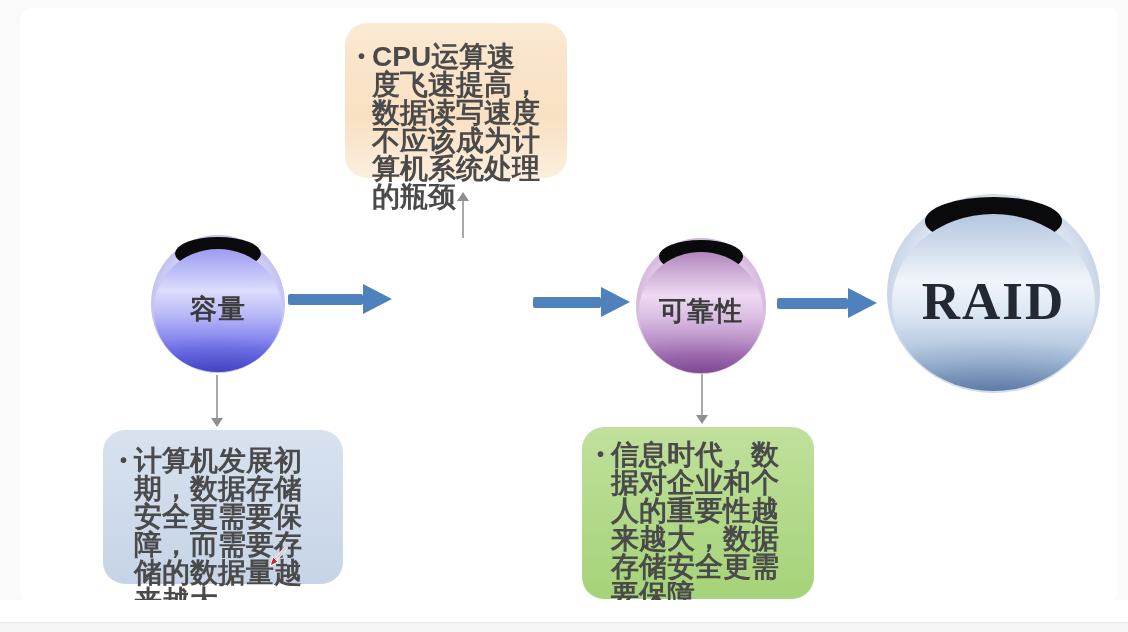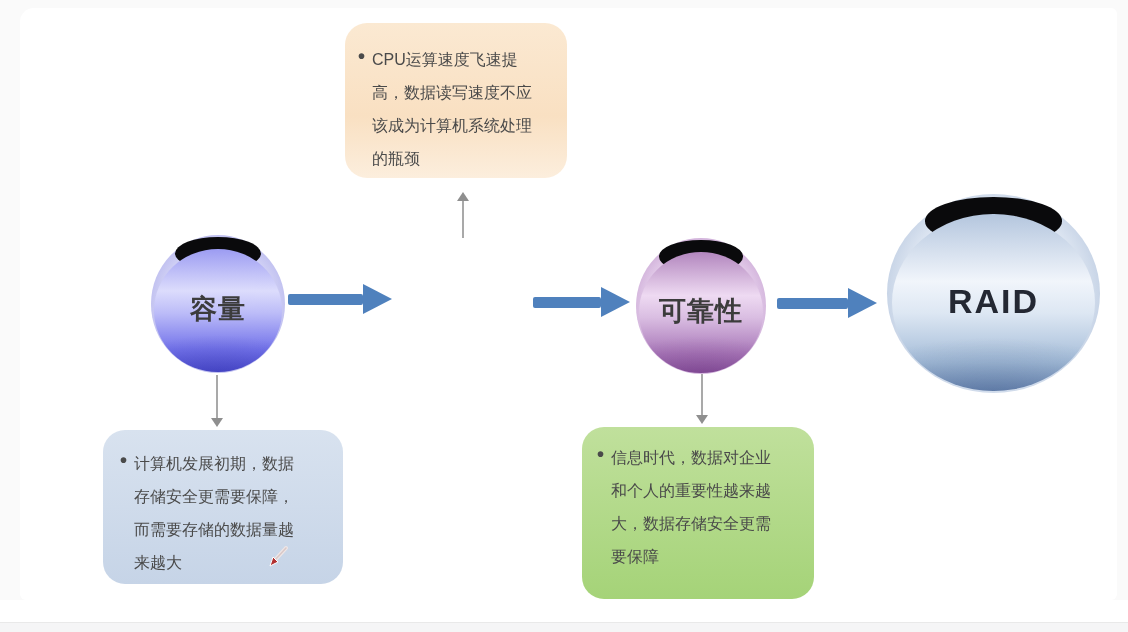--- a/index.html
+++ b/index.html
@@ -25,20 +25,21 @@
     position:absolute; top:1.5%; left:18%; width:64%; height:24%;
     background:#0a0a0c; border-radius:50%;
   }
   .sphere .body {
     position:absolute; top:10%; left:2.5%; width:95%; height:89%;
     border-radius:50%; display:flex; align-items:center; justify-content:center;
   }
   .sphere .label {
     font-weight:bold; font-size:27px; color:#3c3c3c; letter-spacing:1px;
     transform:translateY(-2%);
+    font-family:Liberation Serif, serif;
   }
   .sphere.capacity   { background:radial-gradient(circle,#d6d6f6 55%,#9c9ce6 100%); }
   .sphere.capacity .body {
     background:radial-gradient(ellipse 130% 55% at 50% 104%, rgba(30,30,140,.30), transparent 62%),
                linear-gradient(180deg,#9c9cf2 0%,#dcdcfc 34%,#bcbcf8 52%,#7272ea 82%,#5151d6 100%);
   }
   .sphere.performance { background:radial-gradient(circle,#f0d2d2 55%,#d29898 100%); }
   .sphere.performance .body {
     background:radial-gradient(ellipse 130% 55% at 50% 104%, rgba(120,30,30,.25), transparent 62%),
                linear-gradient(180deg,#d79c9c 0%,#f5e0e0 36%,#e9c4c4 54%,#cc8181 84%,#b66666 100%);
@@ -46,21 +47,21 @@
   .sphere.reliability { background:radial-gradient(circle,#e6d0ec 55%,#b488c2 100%); }
   .sphere.reliability .body {
     background:radial-gradient(ellipse 130% 55% at 50% 104%, rgba(80,20,100,.28), transparent 62%),
                linear-gradient(180deg,#b286be 0%,#eedaf2 36%,#dabee2 54%,#a877b8 84%,#8e59a2 100%);
   }
   .sphere.raid { background:radial-gradient(circle,#e4ebf5 55%,#9fb4d2 100%); }
   .sphere.raid .body {
     background:radial-gradient(ellipse 130% 55% at 50% 104%, rgba(30,60,110,.30), transparent 62%),
                linear-gradient(180deg,#b4c6de 0%,#f1f5fb 38%,#dde7f3 56%,#a4bcd8 84%,#7691ba 100%);
   }
-  .sphere.raid .label { font-size:34px; font-weight:600; color:#242833; letter-spacing:2px; }
+  .sphere.raid .label { font-size:53px; font-weight:600; color:#242833; letter-spacing:2px; }
   
   .flow-arrow { position:absolute; height:30px; display:flex; align-items:center; }
   .flow-arrow .shaft { flex:1; height:11px; background:#4f81bd; border-radius:2px; }
   .flow-arrow .head  {
     width:0; height:0;
     border-top:15px solid transparent; border-bottom:15px solid transparent;
     border-left:29px solid #4f81bd;
   }
   
   .connector { position:absolute; width:14px; display:flex; flex-direction:column; align-items:center; }
@@ -73,21 +74,21 @@
   .connector .head-down {
     width:0; height:0;
     border-left:6px solid transparent; border-right:6px solid transparent;
     border-top:9px solid #8f8f8f;
   }
   
   .callout { position:absolute; border-radius:22px; }
   .callout .inner { display:flex; gap:7px; }
   .callout .bullet { font-size:20px; line-height:27px; font-weight:bold; color:#4a4a4a; }
   .callout .text {
-    width:170px; font-size:16px; line-height:33px; font-weight:normal; color:#4a4a4a;
+    width:170px; font-size:28px; line-height:28px; font-weight:bold; color:#4a4a4a;
     word-break:break-all;
   }
   .callout.performance-note {
     left:325px; top:15px; width:222px; height:155px;
     background:linear-gradient(180deg,#fbe9d2 0%,#f9e0c2 60%,#fceedd 100%);
     padding:20px 8px 0 13px;
   }
   .callout.capacity-note {
     left:83px; top:422px; width:240px; height:154px;
     background:linear-gradient(180deg,#d8e2ef 0%,#c6d4e7 100%);

